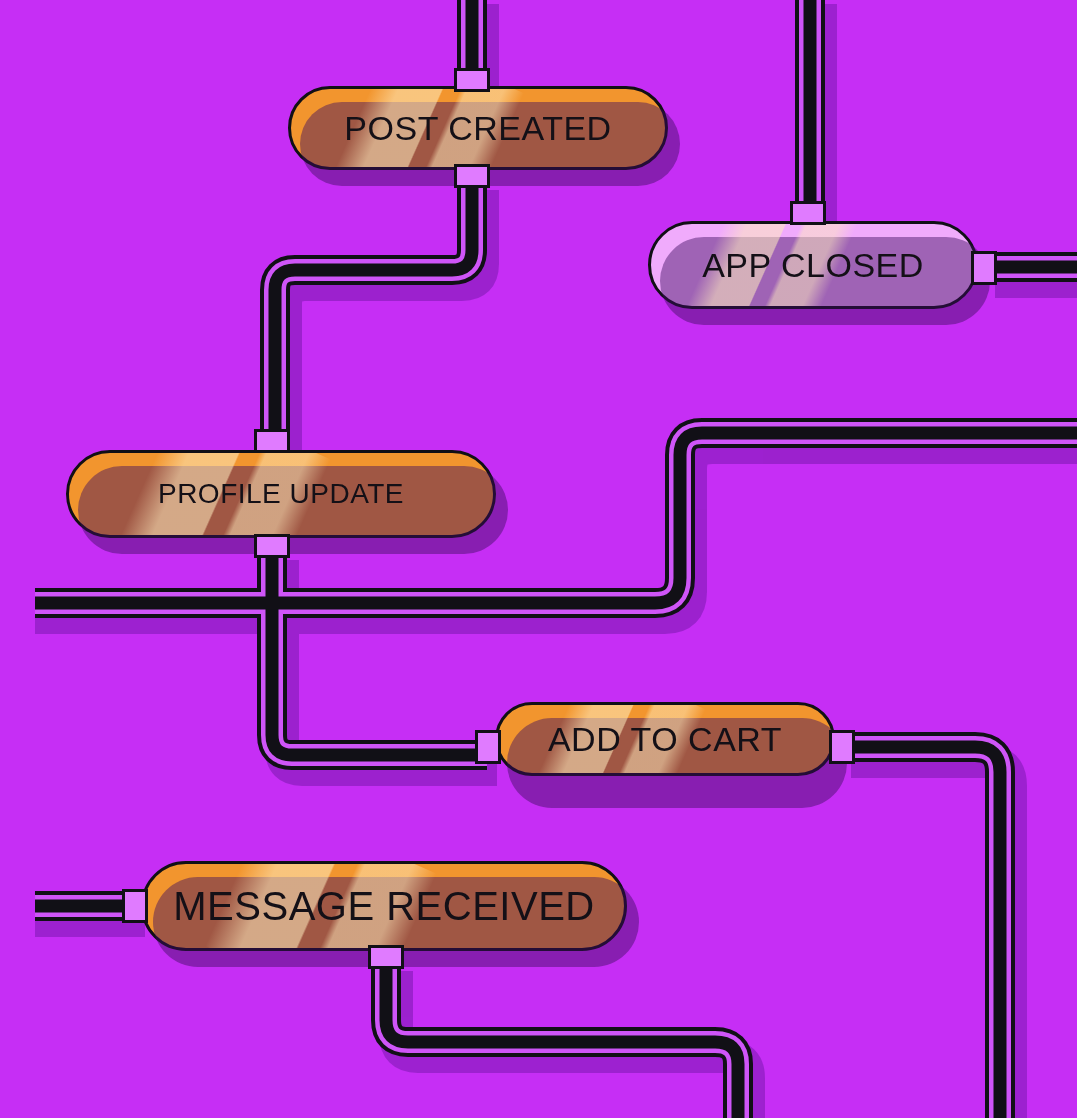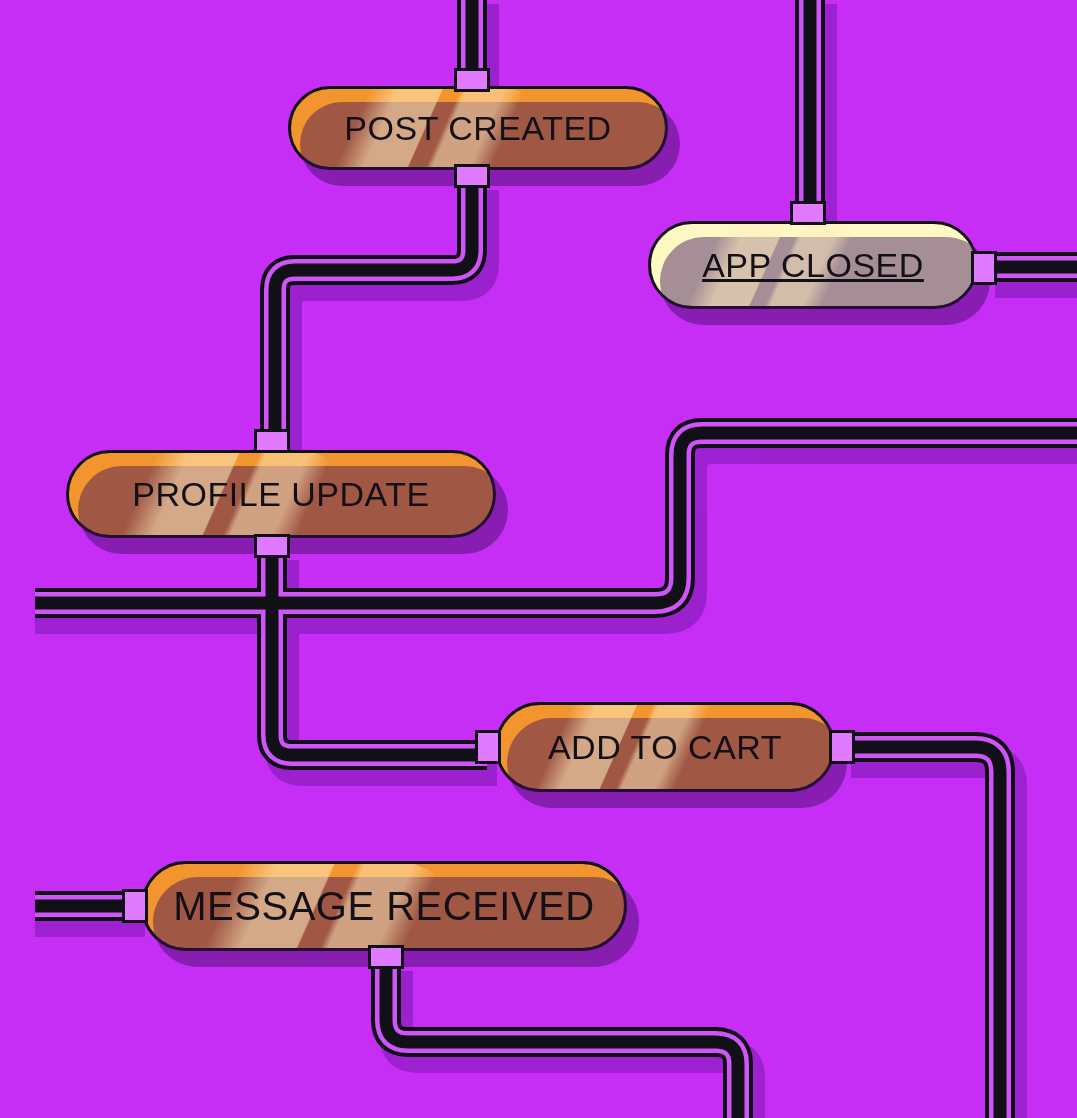--- a/index.html
+++ b/index.html
@@ -136,31 +136,31 @@
       </g>
   </svg>
 
   <div id="nodes">
       <div class="node-shadow" style="left: 265px; top: 102px; width: 380px; height: 84px;"></div>
       <div class="node" style="left: 253px; top: 86px; width: 380px; height: 84px; font-size: 34px; background: rgb(242, 149, 46); border-color: rgb(17, 16, 22);">
         <div class="gloss"></div>
         <span class="label">Post Created</span>
       </div>
       <div class="node-shadow" style="left: 625px; top: 237px; width: 330px; height: 88px;"></div>
-      <div class="node" style="left: 613px; top: 221px; width: 330px; height: 88px; font-size: 34px; background: #fef9c3; border-color: rgb(17, 16, 22); text-decoration: underline;">
+      <div class="node" style="left: 613px; top: 221px; width: 330px; height: 88px; font-size: 34px; background: #f0abfc; border-color: rgb(17, 16, 22);">
         <div class="gloss"></div>
         <span class="label">App Closed</span>
       </div>
       <div class="node-shadow" style="left: 43px; top: 466px; width: 430px; height: 88px;"></div>
-      <div class="node" style="left: 31px; top: 450px; width: 430px; height: 88px; font-size: 34px; background: rgb(242, 149, 46); border-color: rgb(17, 16, 22);">
+      <div class="node" style="left: 31px; top: 450px; width: 430px; height: 88px; font-size: 28px; background: rgb(242, 149, 46); border-color: rgb(17, 16, 22);">
         <div class="gloss"></div>
         <span class="label">Profile Update</span>
       </div>
       <div class="node-shadow" style="left: 472px; top: 718px; width: 340px; height: 90px;"></div>
-      <div class="node" style="left: 460px; top: 702px; width: 340px; height: 90px; font-size: 34px; background: rgb(242, 149, 46); border-color: rgb(17, 16, 22);">
+      <div class="node" style="left: 460px; top: 702px; width: 340px; height: 74px; font-size: 34px; background: rgb(242, 149, 46); border-color: rgb(17, 16, 22);">
         <div class="gloss"></div>
         <span class="label">Add to Cart</span>
       </div>
       <div class="node-shadow" style="left: 118px; top: 877px; width: 486px; height: 90px;"></div>
       <div class="node" style="left: 106px; top: 861px; width: 486px; height: 90px; font-size: 40px; background: rgb(242, 149, 46); border-color: rgb(17, 16, 22);">
         <div class="gloss"></div>
         <span class="label">Message Received</span>
       </div>
     </div>
   <div id="ports">

